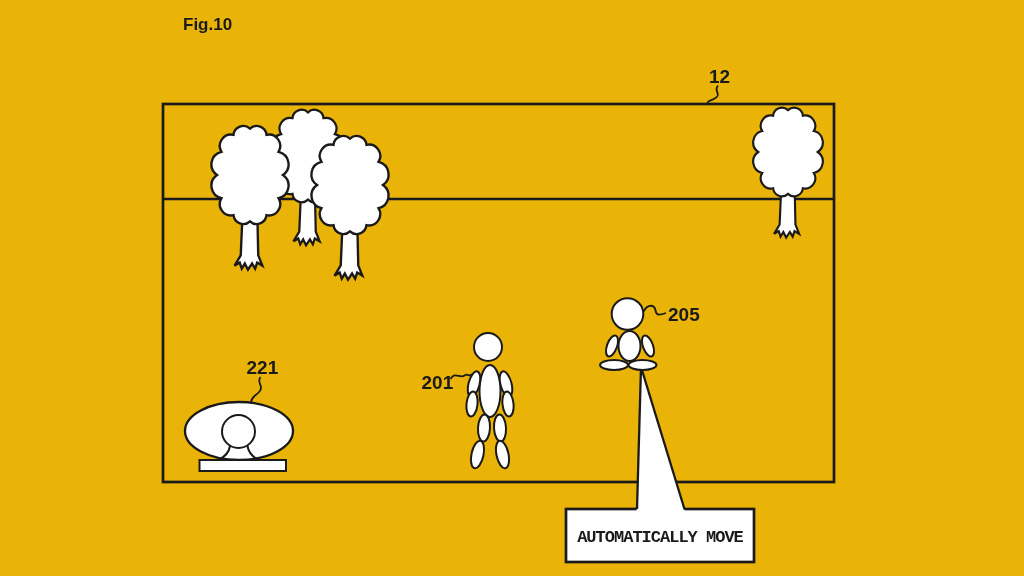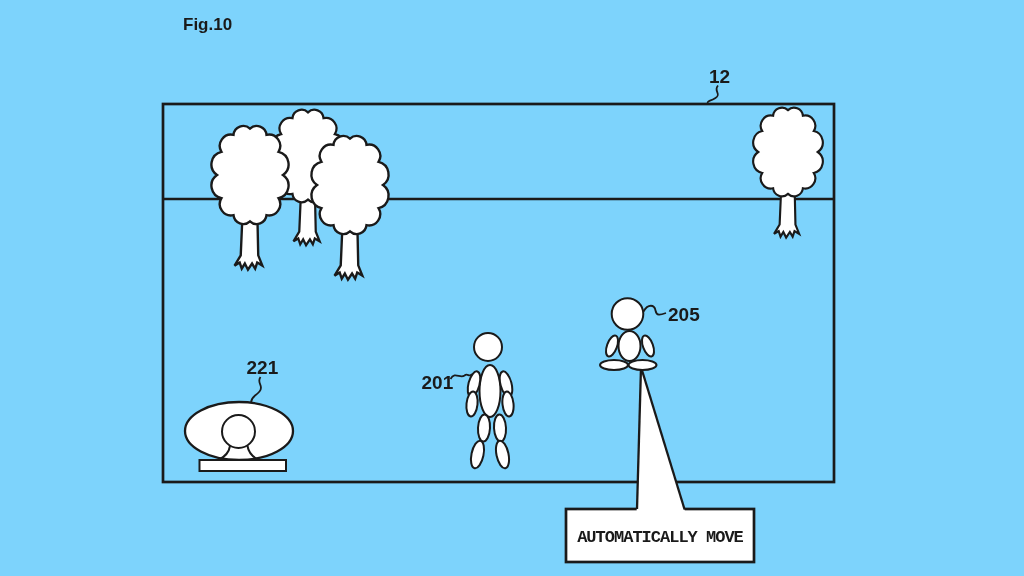--- a/index.html
+++ b/index.html
@@ -1,16 +1,16 @@
 <!DOCTYPE html>
 <html><head>
 <meta charset="utf-8">
 <style>
   html,body{margin:0;padding:0;background:#ffffff;}
-  #stage{position:relative;width:1024px;height:576px;background:#7dd3fc;overflow:hidden;
+  #stage{position:relative;width:1024px;height:576px;background:#eab308;overflow:hidden;
          font-family:"Liberation Sans",sans-serif;}
   svg{position:absolute;left:0;top:0;display:block;}
   .shape{fill:#ffffff;}
   .open{fill:none;}
   .nofill{fill:none;}
   .sw-frame{stroke-width:2.7;}
   .sw-med{stroke-width:2.3;}
   .sw-fig{stroke-width:2;}
   .sw-lead{stroke-width:1.8;}
   .lbl{stroke:none;fill:#1a1a1a;font-family:"Liberation Sans",sans-serif;

